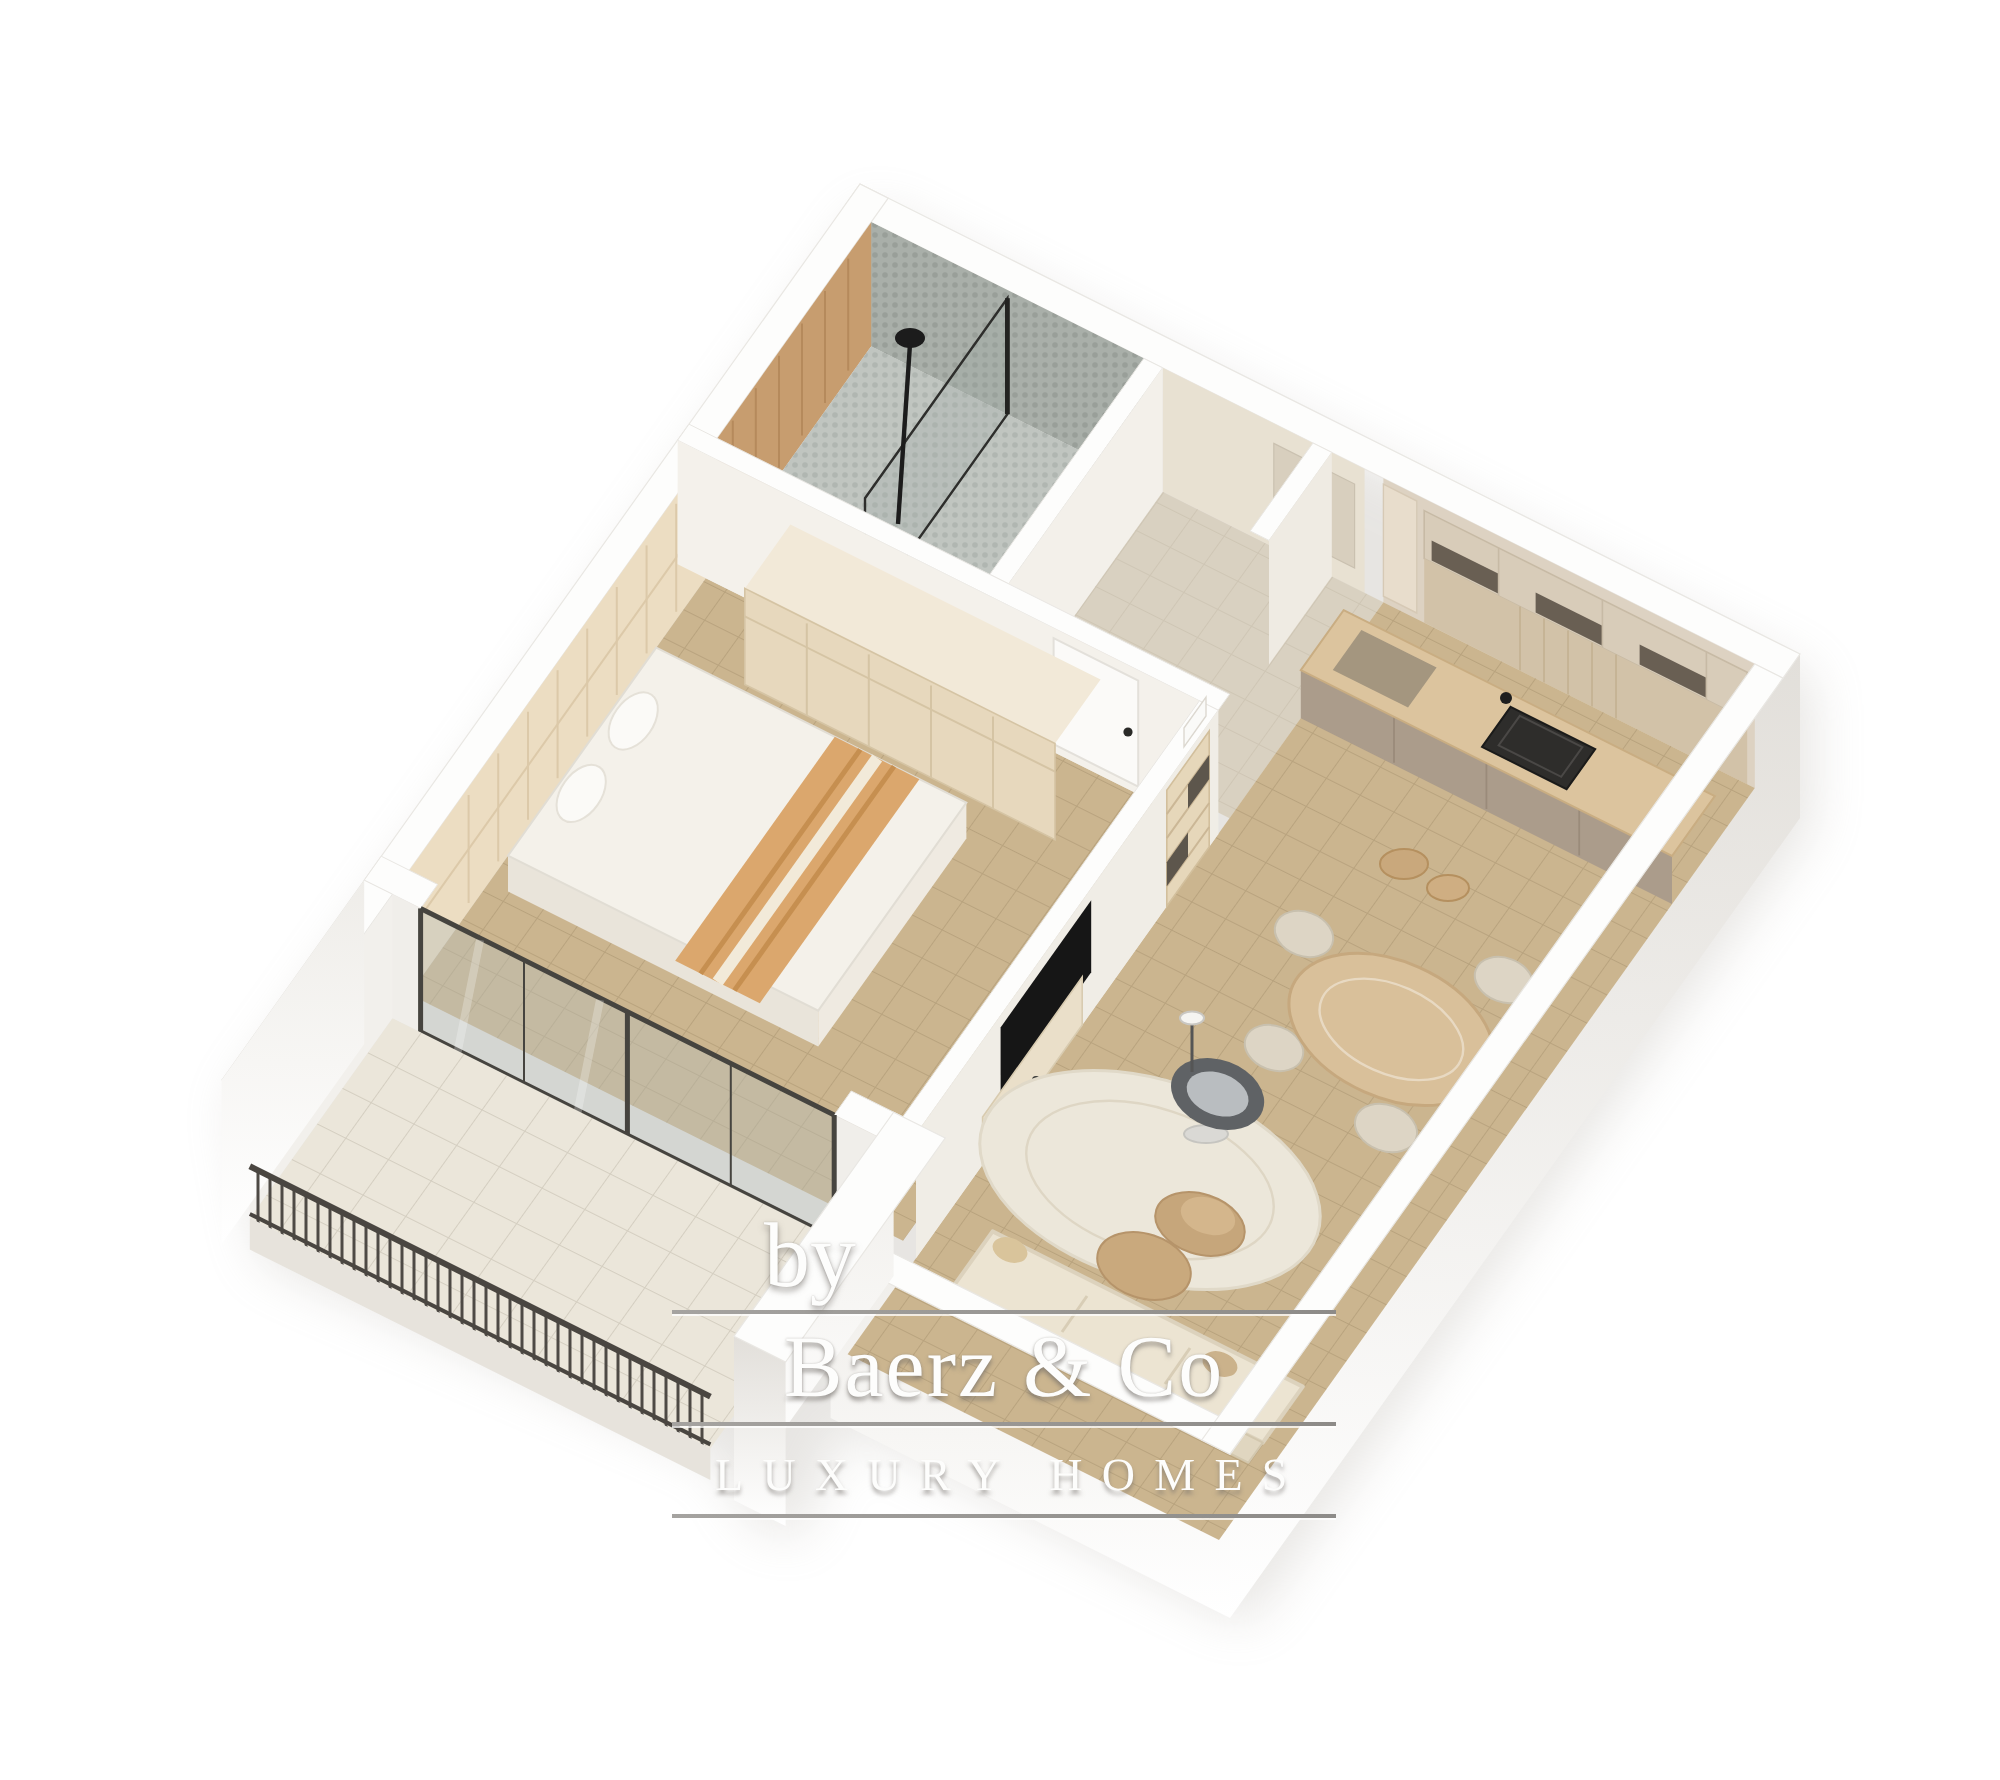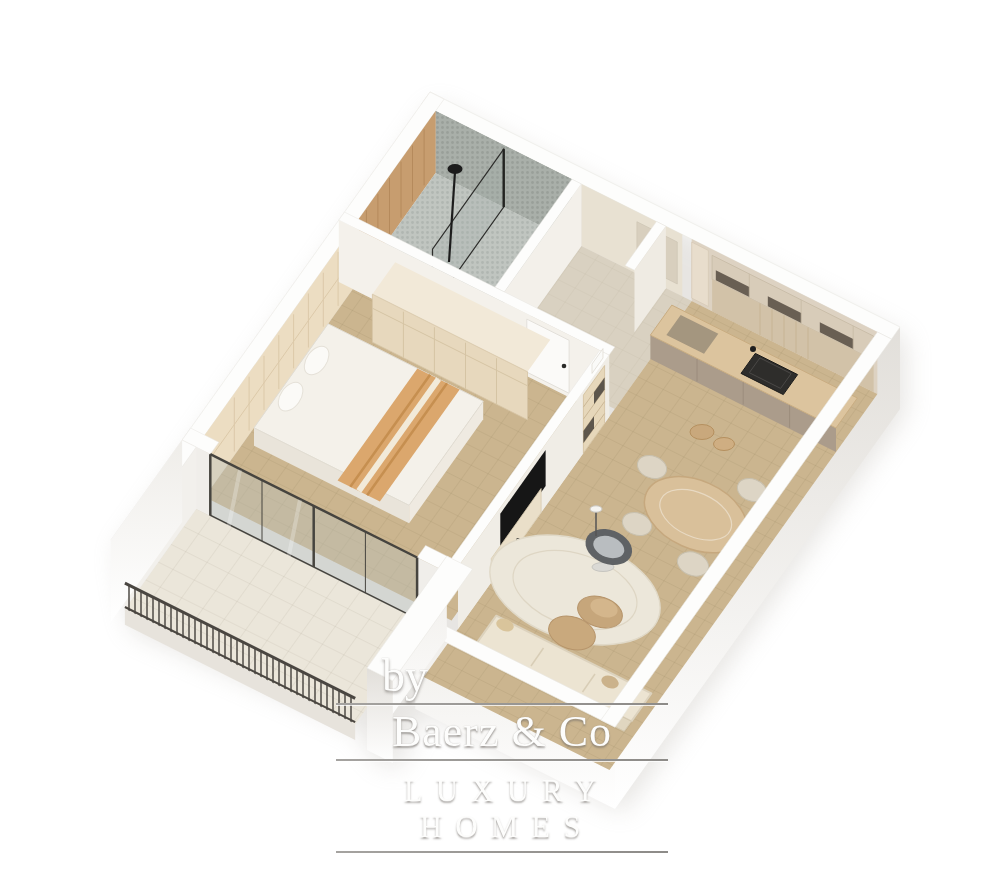--- a/index.html
+++ b/index.html
@@ -1,28 +1,28 @@
 <!DOCTYPE html>
 <html><head>
 <meta charset="utf-8">
 <style>
   html,body{margin:0;padding:0;background:#ffffff;}
   .stage{position:relative;width:1000px;height:890px;background:#ffffff;overflow:hidden;
          font-family:"Liberation Serif", serif;}
   .plan-svg{position:absolute;left:0;top:0;}
-  .brand{position:absolute;left:336px;top:652px;width:332px;text-align:center;color:#fdfdfc;
+  .brand{position:absolute;left:336px;top:604px;width:332px;text-align:center;color:#fdfdfc;
          user-select:none;}
   .brand-by{font-size:46px;line-height:1.05;text-align:left;padding-left:46px;
             text-shadow:0 2px 3px rgba(105,100,95,.6),0 0 1px rgba(130,125,120,.45);}
   .brand-rule{height:2px;background:linear-gradient(to right,#a5a3a0,#8d8b88);
               box-shadow:0 1px 0 rgba(255,255,255,.75);margin:3px 0;}
   .brand-name{font-size:44px;line-height:1.08;letter-spacing:1px;
               text-shadow:0 2px 2px rgba(115,110,105,.62),0 0 1px rgba(140,135,130,.5);
               margin-top:2px;}
-  .brand-tagline{font-size:31px;letter-spacing:.42em;padding-left:.3em;
+  .brand-tagline{font-size:23px;letter-spacing:.42em;padding-left:.3em;
                  text-shadow:0 2px 2px rgba(115,110,105,.6);margin:12px 0 6px;}
 </style>
 </head>
 <body>
 
 <div class="stage">
 <svg class="plan-svg" width="1000" height="890" viewBox="0 0 1000 890">
   <defs>
     <pattern id="mosW" width="5" height="5" patternUnits="userSpaceOnUse">
       <rect width="5" height="5" fill="#a9afa9"></rect>

